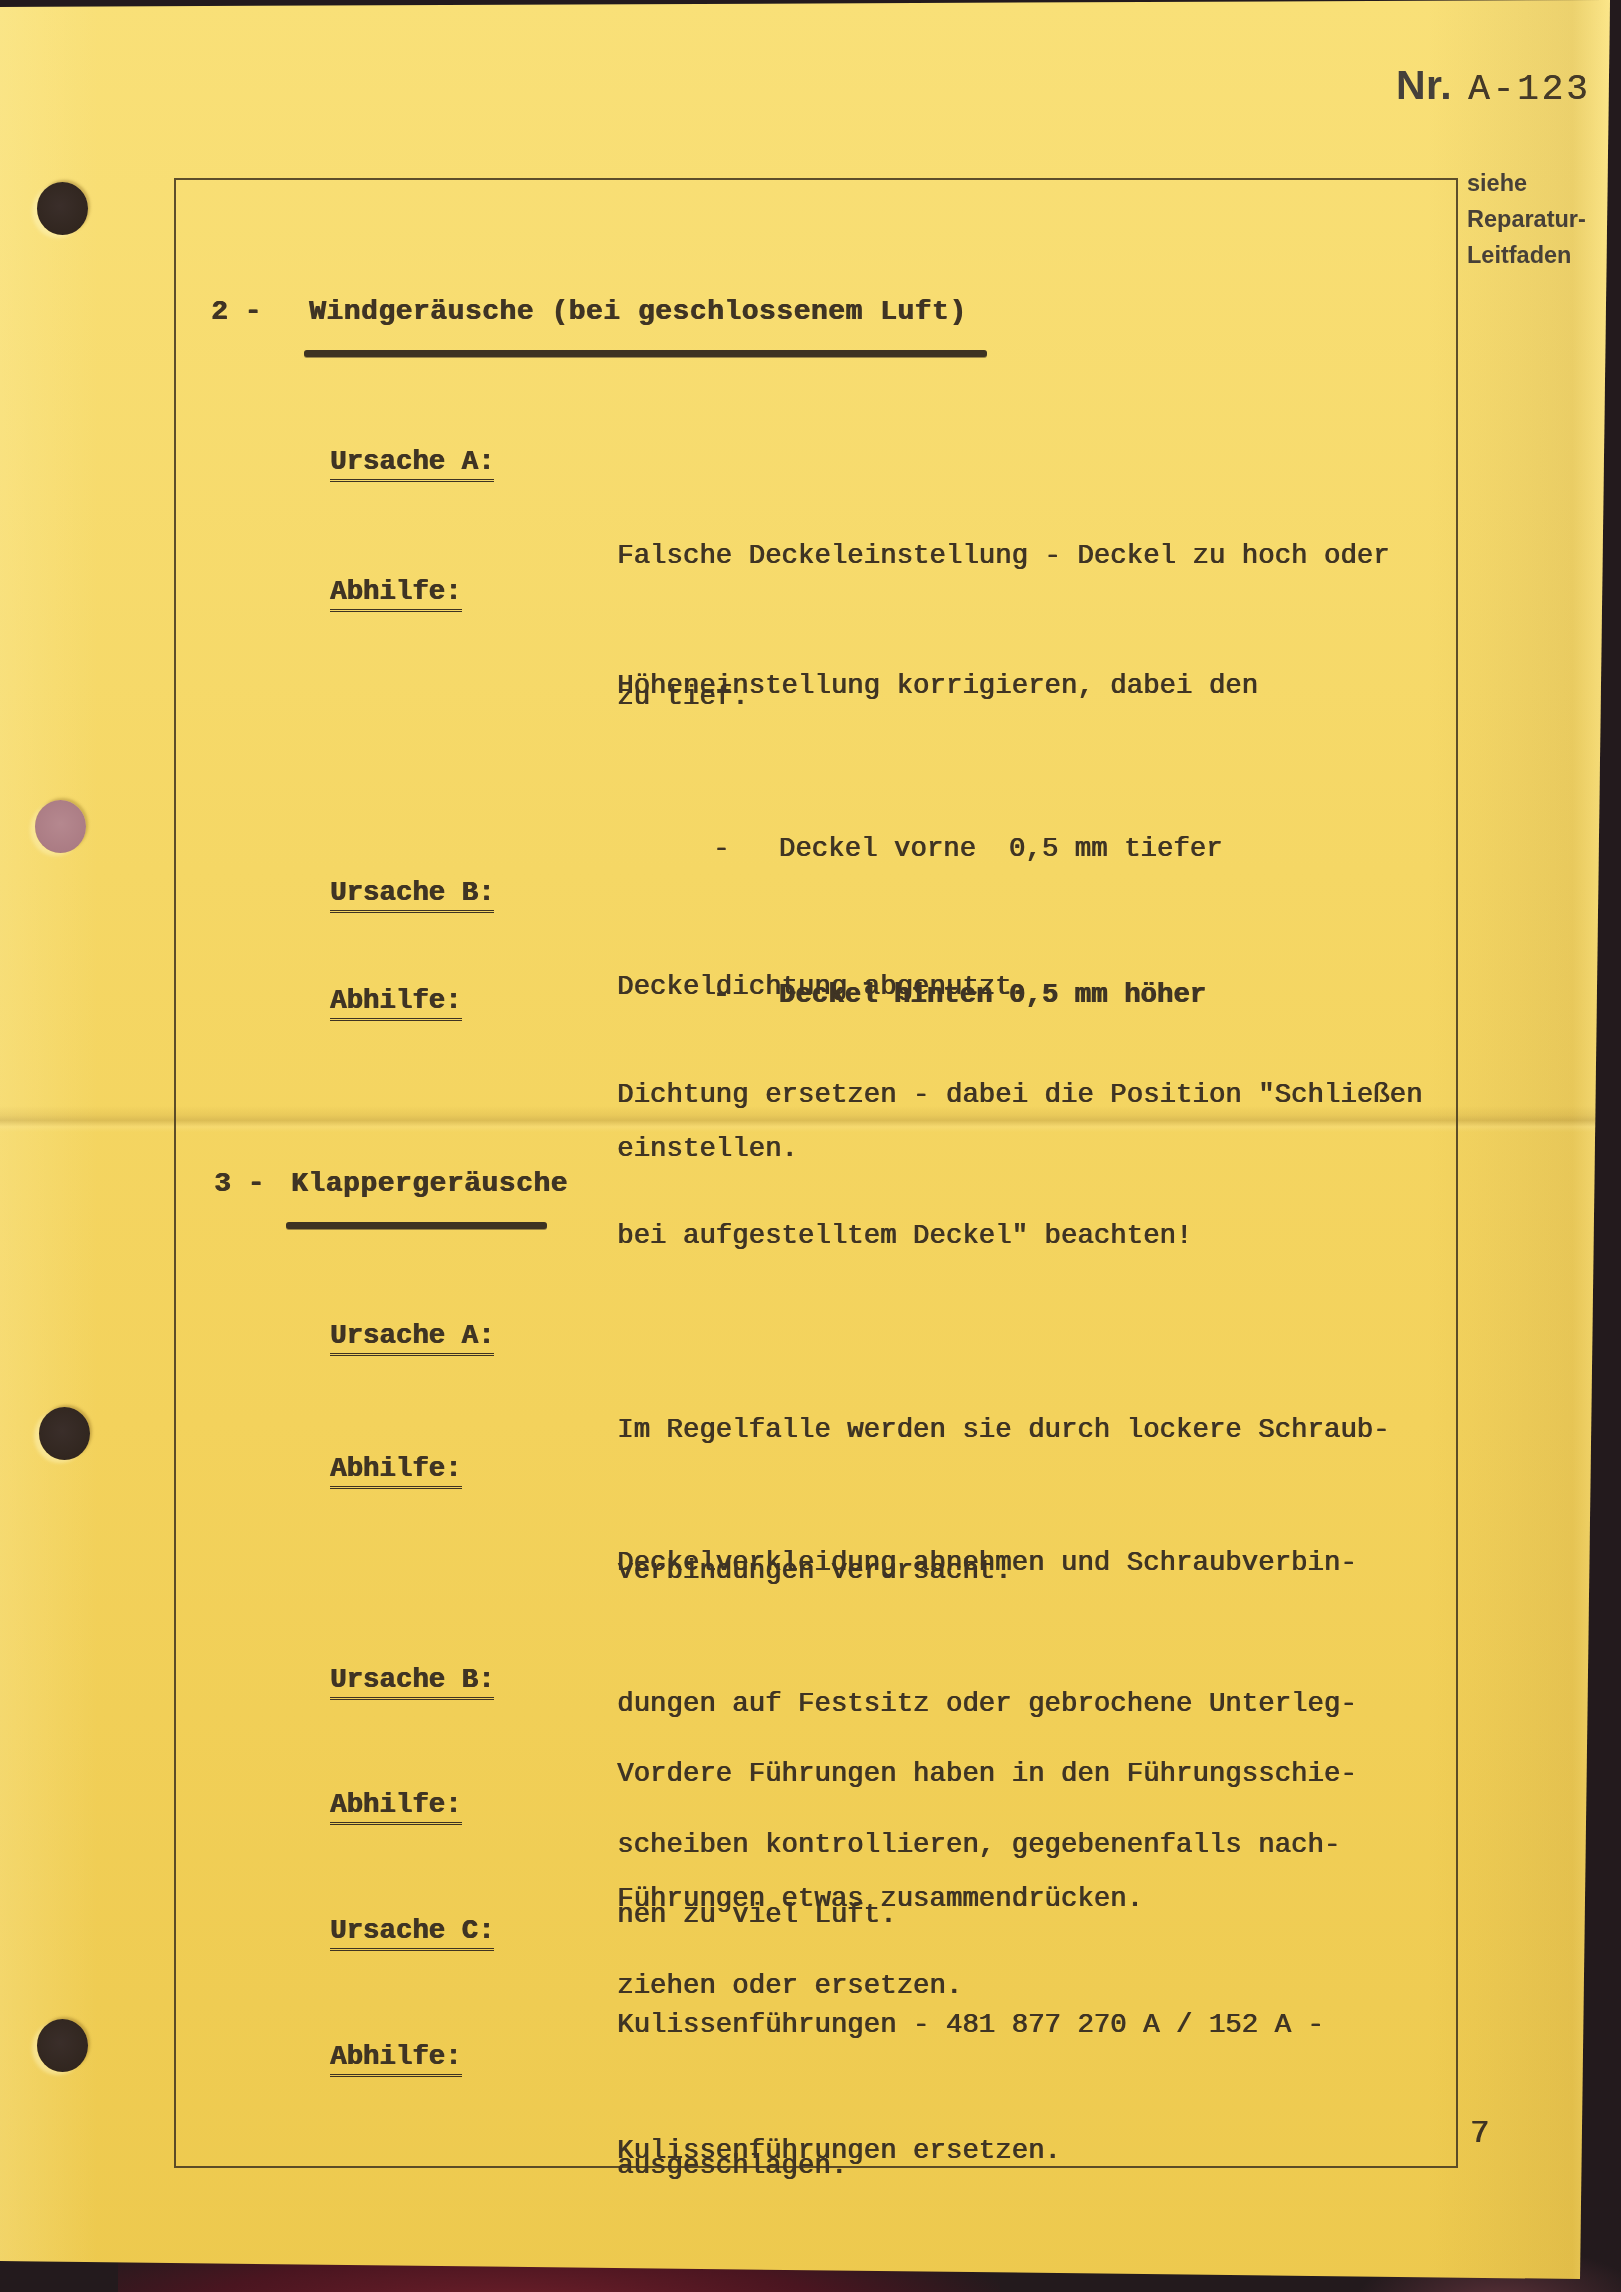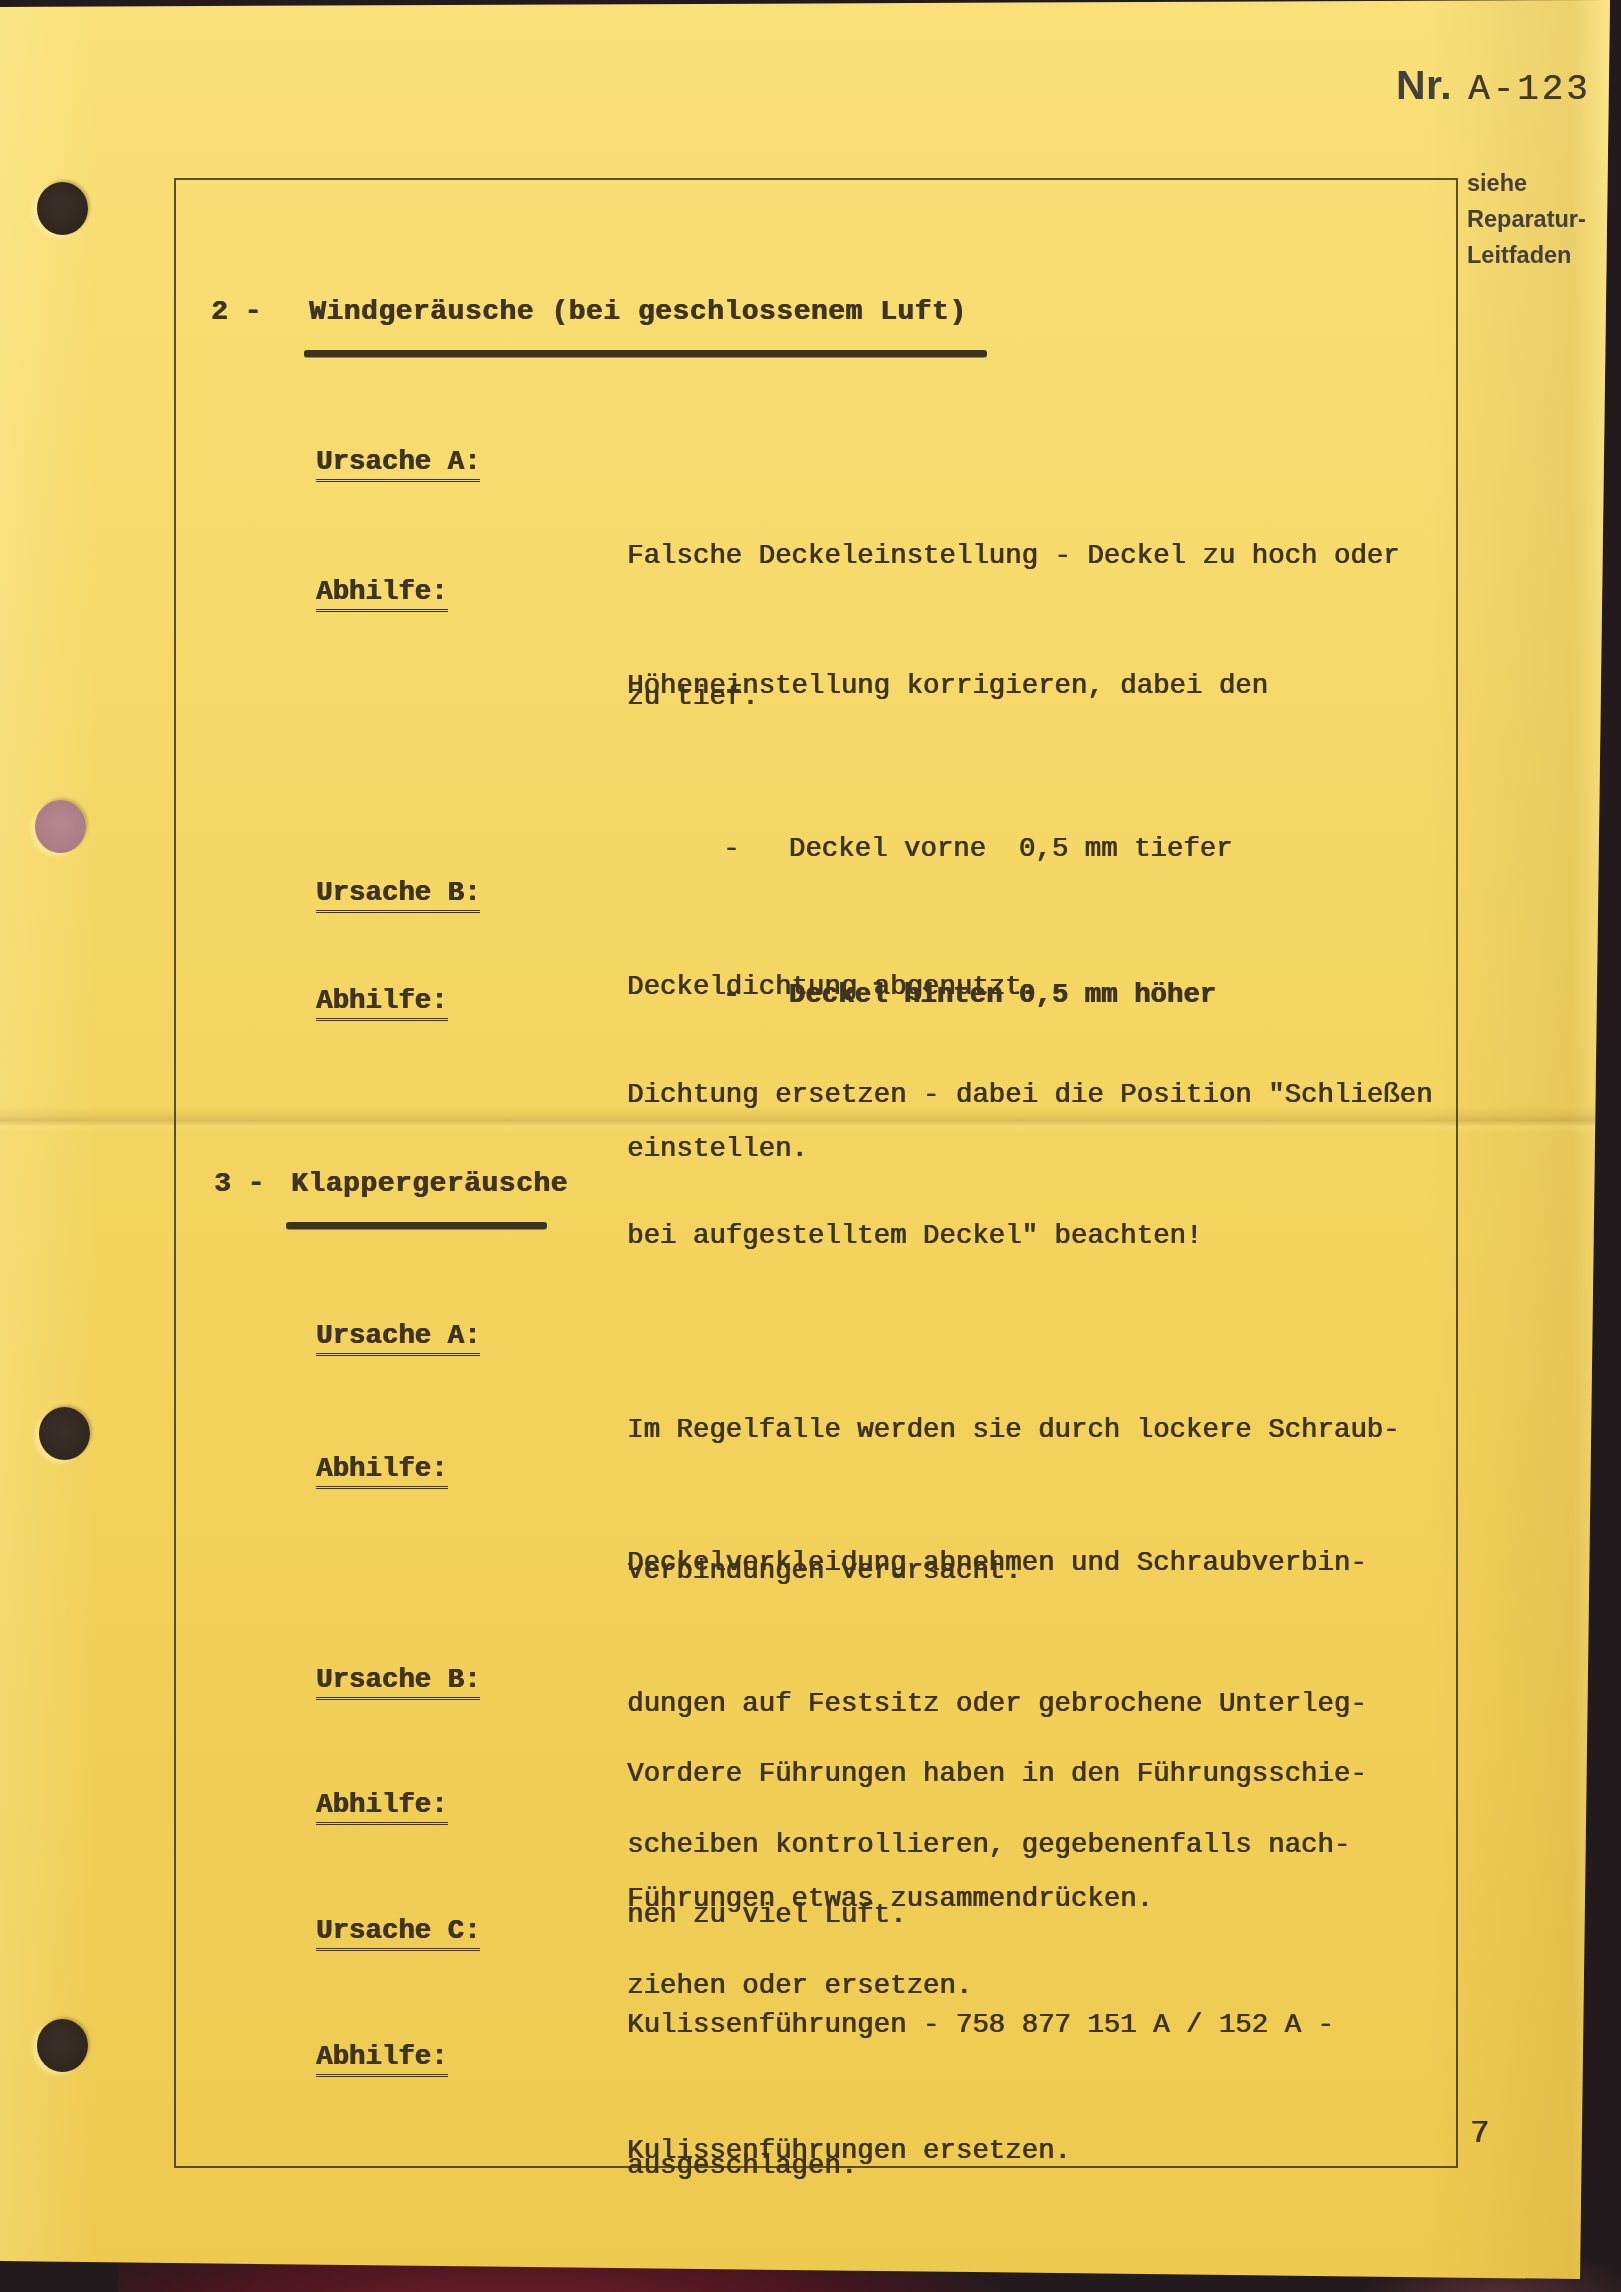--- a/index.html
+++ b/index.html
@@ -30,21 +30,21 @@
   .doc-number .val{font-size:36px;color:#453a28;letter-spacing:2.9px;
          text-shadow:0.6px 0 currentColor;}
   .side-note{position:absolute;left:1467px;top:165px;
          font-family:"Liberation Sans","DejaVu Sans",sans-serif;font-weight:bold;
          font-size:23.5px;line-height:36px;color:#474038;}
   .tw{color:#3f3424;text-shadow:0.7px 0 currentColor, -0.3px 0 rgba(63,52,36,0.55);}
   .section-num{position:absolute;font-size:28px;font-weight:bold;}
   .section-title{position:absolute;font-size:28px;font-weight:bold;letter-spacing:0.5px;white-space:pre;}
   .h-underline{position:absolute;height:6.9px;background:#3e3322;border-radius:2.9px;
          box-shadow:0 1px 0 rgba(63,52,36,0.5);}
-  .entry{position:absolute;left:316px;display:flex;align-items:flex-start;font-size:27.4px;line-height:47px;gap:24px;}
+  .entry{position:absolute;left:330px;display:flex;align-items:flex-start;font-size:27.4px;line-height:47px;}
   .entry .lbl{width:287px;flex:none;}
   .entry .lbl-text{display:inline-block;font-weight:bold;border-bottom:3.9px double #3e3322;padding-bottom:1px;line-height:33px;margin-top:6.9px;}
   .entry .content{white-space:pre;}
   .tline{height:47px;white-space:pre;}
   .bullet1{margin-top:21.6px;margin-left:96px;}
   .bullet2{margin-top:5.9px;margin-left:96px;font-weight:bold;}
   .closing{margin-top:12.7px;}
   .page-number{position:absolute;left:1470px;top:2115px;font-size:32px;}
 </style>
 </head>
@@ -146,21 +146,21 @@
     <div class="entry tw" style="top:1781px;">
       <span class="lbl"><span class="lbl-text">Abhilfe:</span></span>
       <div class="content">
         <div class="tline">Führungen etwas zusammendrücken.</div>
       </div>
     </div>
 
     <div class="entry tw" style="top:1894px;margin-top:13px;">
       <span class="lbl"><span class="lbl-text">Ursache C:</span></span>
       <div class="content">
-        <div class="tline">Kulissenführungen - 758 877 151 A / 152 A -</div>
+        <div class="tline">Kulissenführungen - 481 877 270 A / 152 A -</div>
         <div class="tline">ausgeschlagen.</div>
       </div>
     </div>
 
     <div class="entry tw" style="top:2033px;">
       <span class="lbl"><span class="lbl-text">Abhilfe:</span></span>
       <div class="content">
         <div class="tline">Kulissenführungen ersetzen.</div>
       </div>
     </div>

